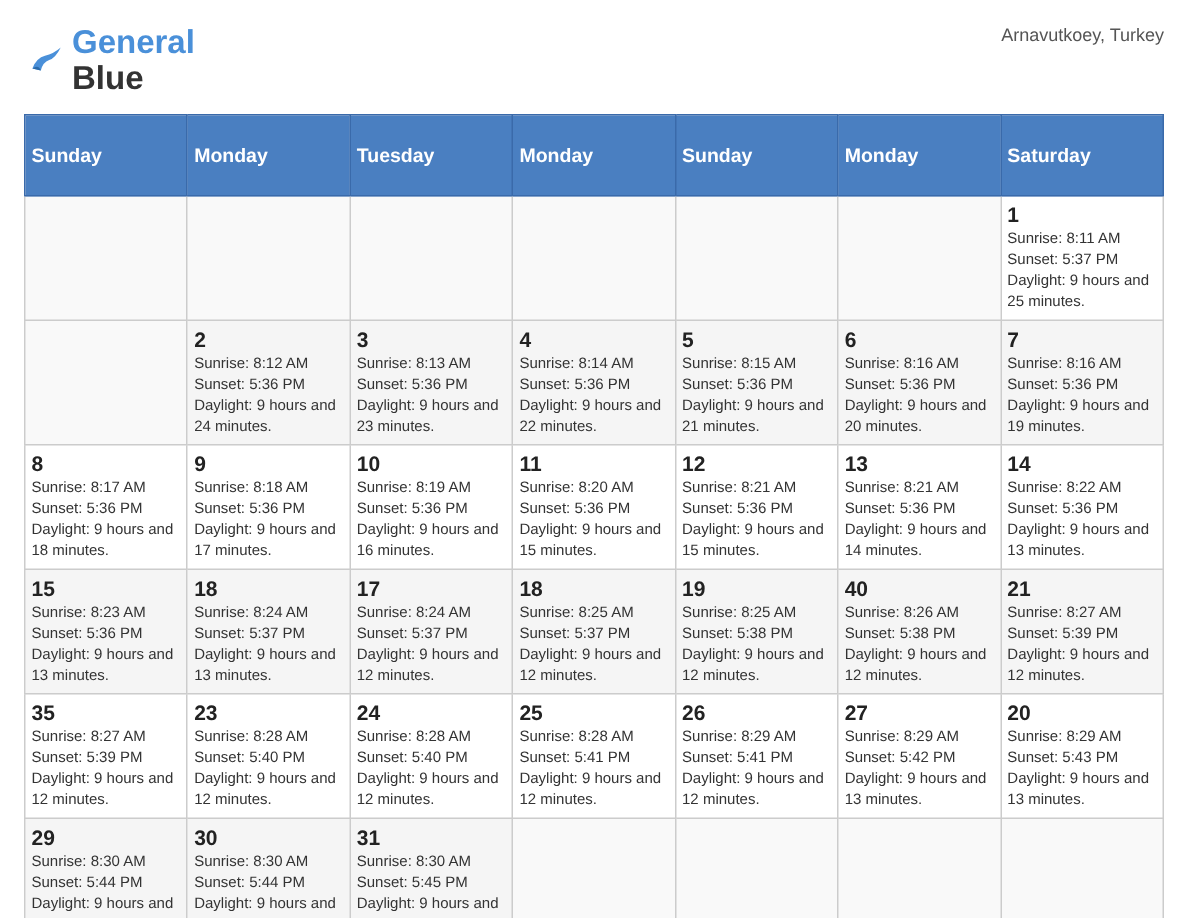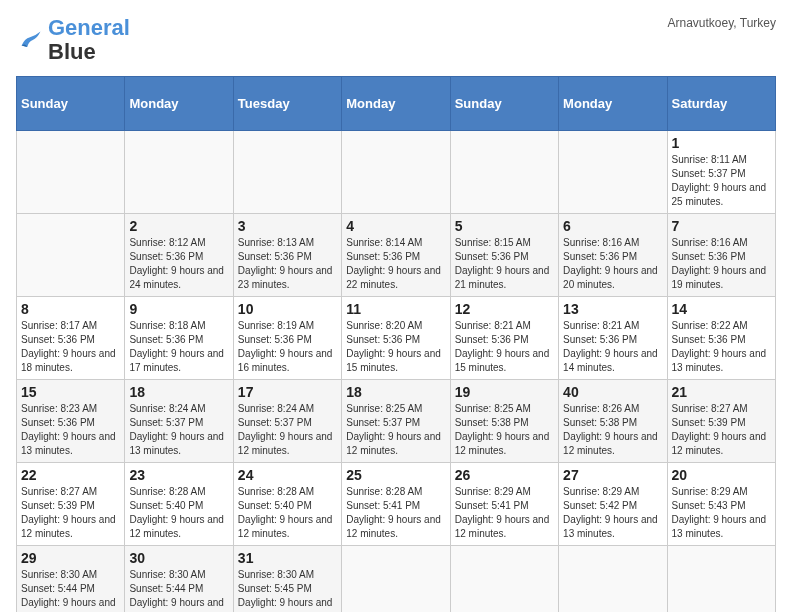--- a/index.html
+++ b/index.html
@@ -212,21 +212,21 @@
           <span class="day-number">40</span>
           <div class="day-info">Sunrise: 8:26 AM<br>Sunset: 5:38 PM<br>Daylight: 9 hours and 12 minutes.</div>
         </td>
         <td>
           <span class="day-number">21</span>
           <div class="day-info">Sunrise: 8:27 AM<br>Sunset: 5:39 PM<br>Daylight: 9 hours and 12 minutes.</div>
         </td>
       </tr>
       <tr>
         <td>
-          <span class="day-number">22</span>
+          <span class="day-number">35</span>
           <div class="day-info">Sunrise: 8:27 AM<br>Sunset: 5:39 PM<br>Daylight: 9 hours and 12 minutes.</div>
         </td>
         <td>
           <span class="day-number">23</span>
           <div class="day-info">Sunrise: 8:28 AM<br>Sunset: 5:40 PM<br>Daylight: 9 hours and 12 minutes.</div>
         </td>
         <td>
           <span class="day-number">24</span>
           <div class="day-info">Sunrise: 8:28 AM<br>Sunset: 5:40 PM<br>Daylight: 9 hours and 12 minutes.</div>
         </td>

